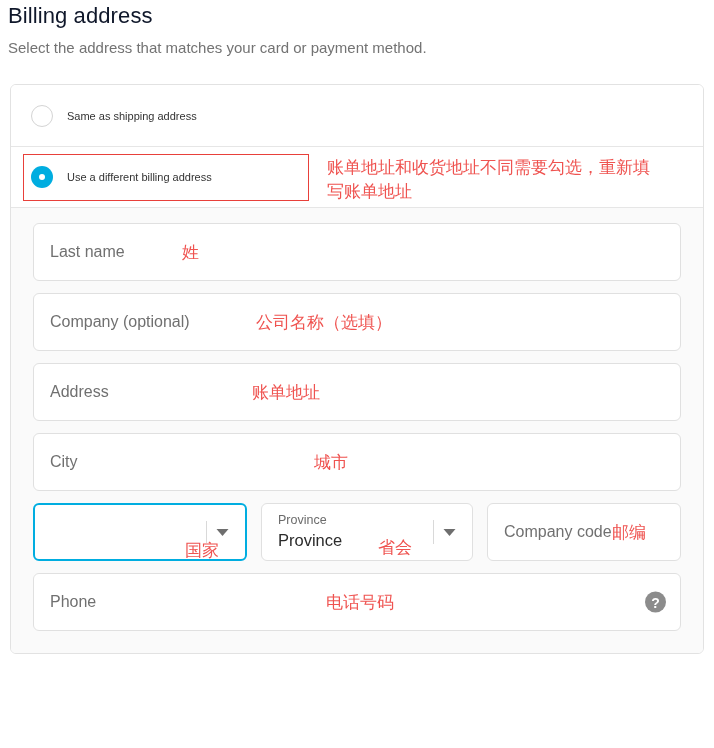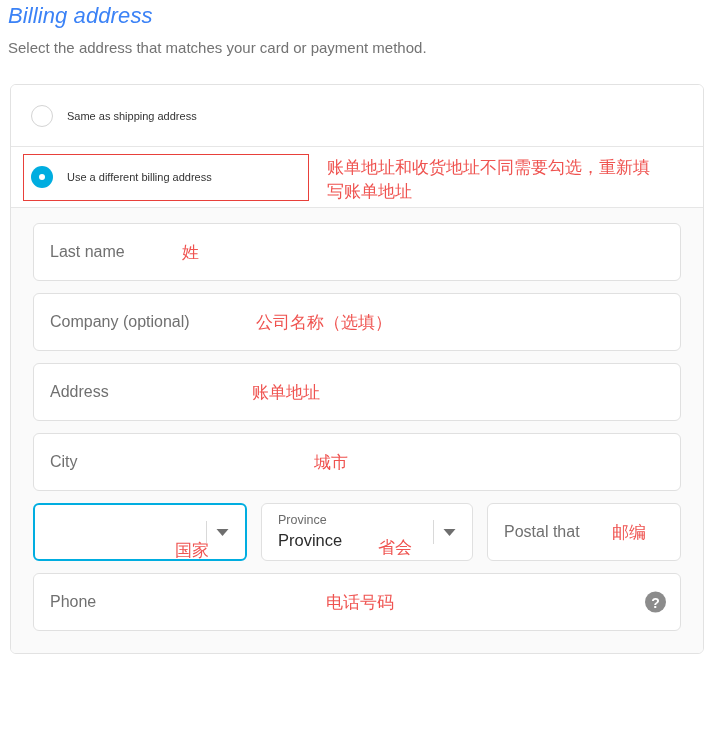--- a/index.html
+++ b/index.html
@@ -20,24 +20,23 @@
     background: #ffffff;
   }
 
   
   .header {
     padding: 2px 0 0 8px;
   }
   .page-title {
     font-size: 22px;
     font-weight: 400;
-    color: #3b82f6;
+    color: #0f172a;
     line-height: 28px;
     letter-spacing: 0.1px;
-    font-style: italic;
   }
   .page-subtitle {
     margin-top: 7px;
     font-size: 15px;
     font-weight: 400;
     color: #737373;
     line-height: 21px;
   }
 
   
@@ -286,21 +285,21 @@
       <div class="field-row">
         <div class="field">
           <span class="field-placeholder">City</span>
           <span class="annot-inline" style="left:280px;">城市</span>
         </div>
       </div>
 
       <div class="field-row">
 
         <div class="field focused w-country">
-          <span class="annot-inline" style="left:140px; top:34px;">国家</span>
+          <span class="annot-inline" style="left:150px; top:34px;">国家</span>
           <span class="select-divider"></span>
           <span class="select-caret">
             <svg width="13" height="9" viewBox="0 0 13 9">
                 <path d="M0.5 1 L6.5 8 L12.5 1 Z" fill="#6e6e6e"></path>
               </svg>
           </span>
         </div>
 
         <div class="field w-province">
           <div class="field-stack">
@@ -310,21 +309,21 @@
           <span class="annot-inline" style="left:116px; top:32px;">省会</span>
           <span class="select-divider"></span>
           <span class="select-caret">
             <svg width="13" height="9" viewBox="0 0 13 9">
                 <path d="M0.5 1 L6.5 8 L12.5 1 Z" fill="#6e6e6e"></path>
               </svg>
           </span>
         </div>
 
         <div class="field w-postal">
-          <span class="field-placeholder">Postal that</span>
+          <span class="field-placeholder">Company code</span>
           <span class="annot-inline" style="left:124px;">邮编</span>
         </div>
 
       </div>
 
       <div class="field-row">
         <div class="field">
           <span class="field-placeholder">Phone</span>
           <span class="annot-inline" style="left:292px;">电话号码</span>
           <span class="help-icon">?</span>

